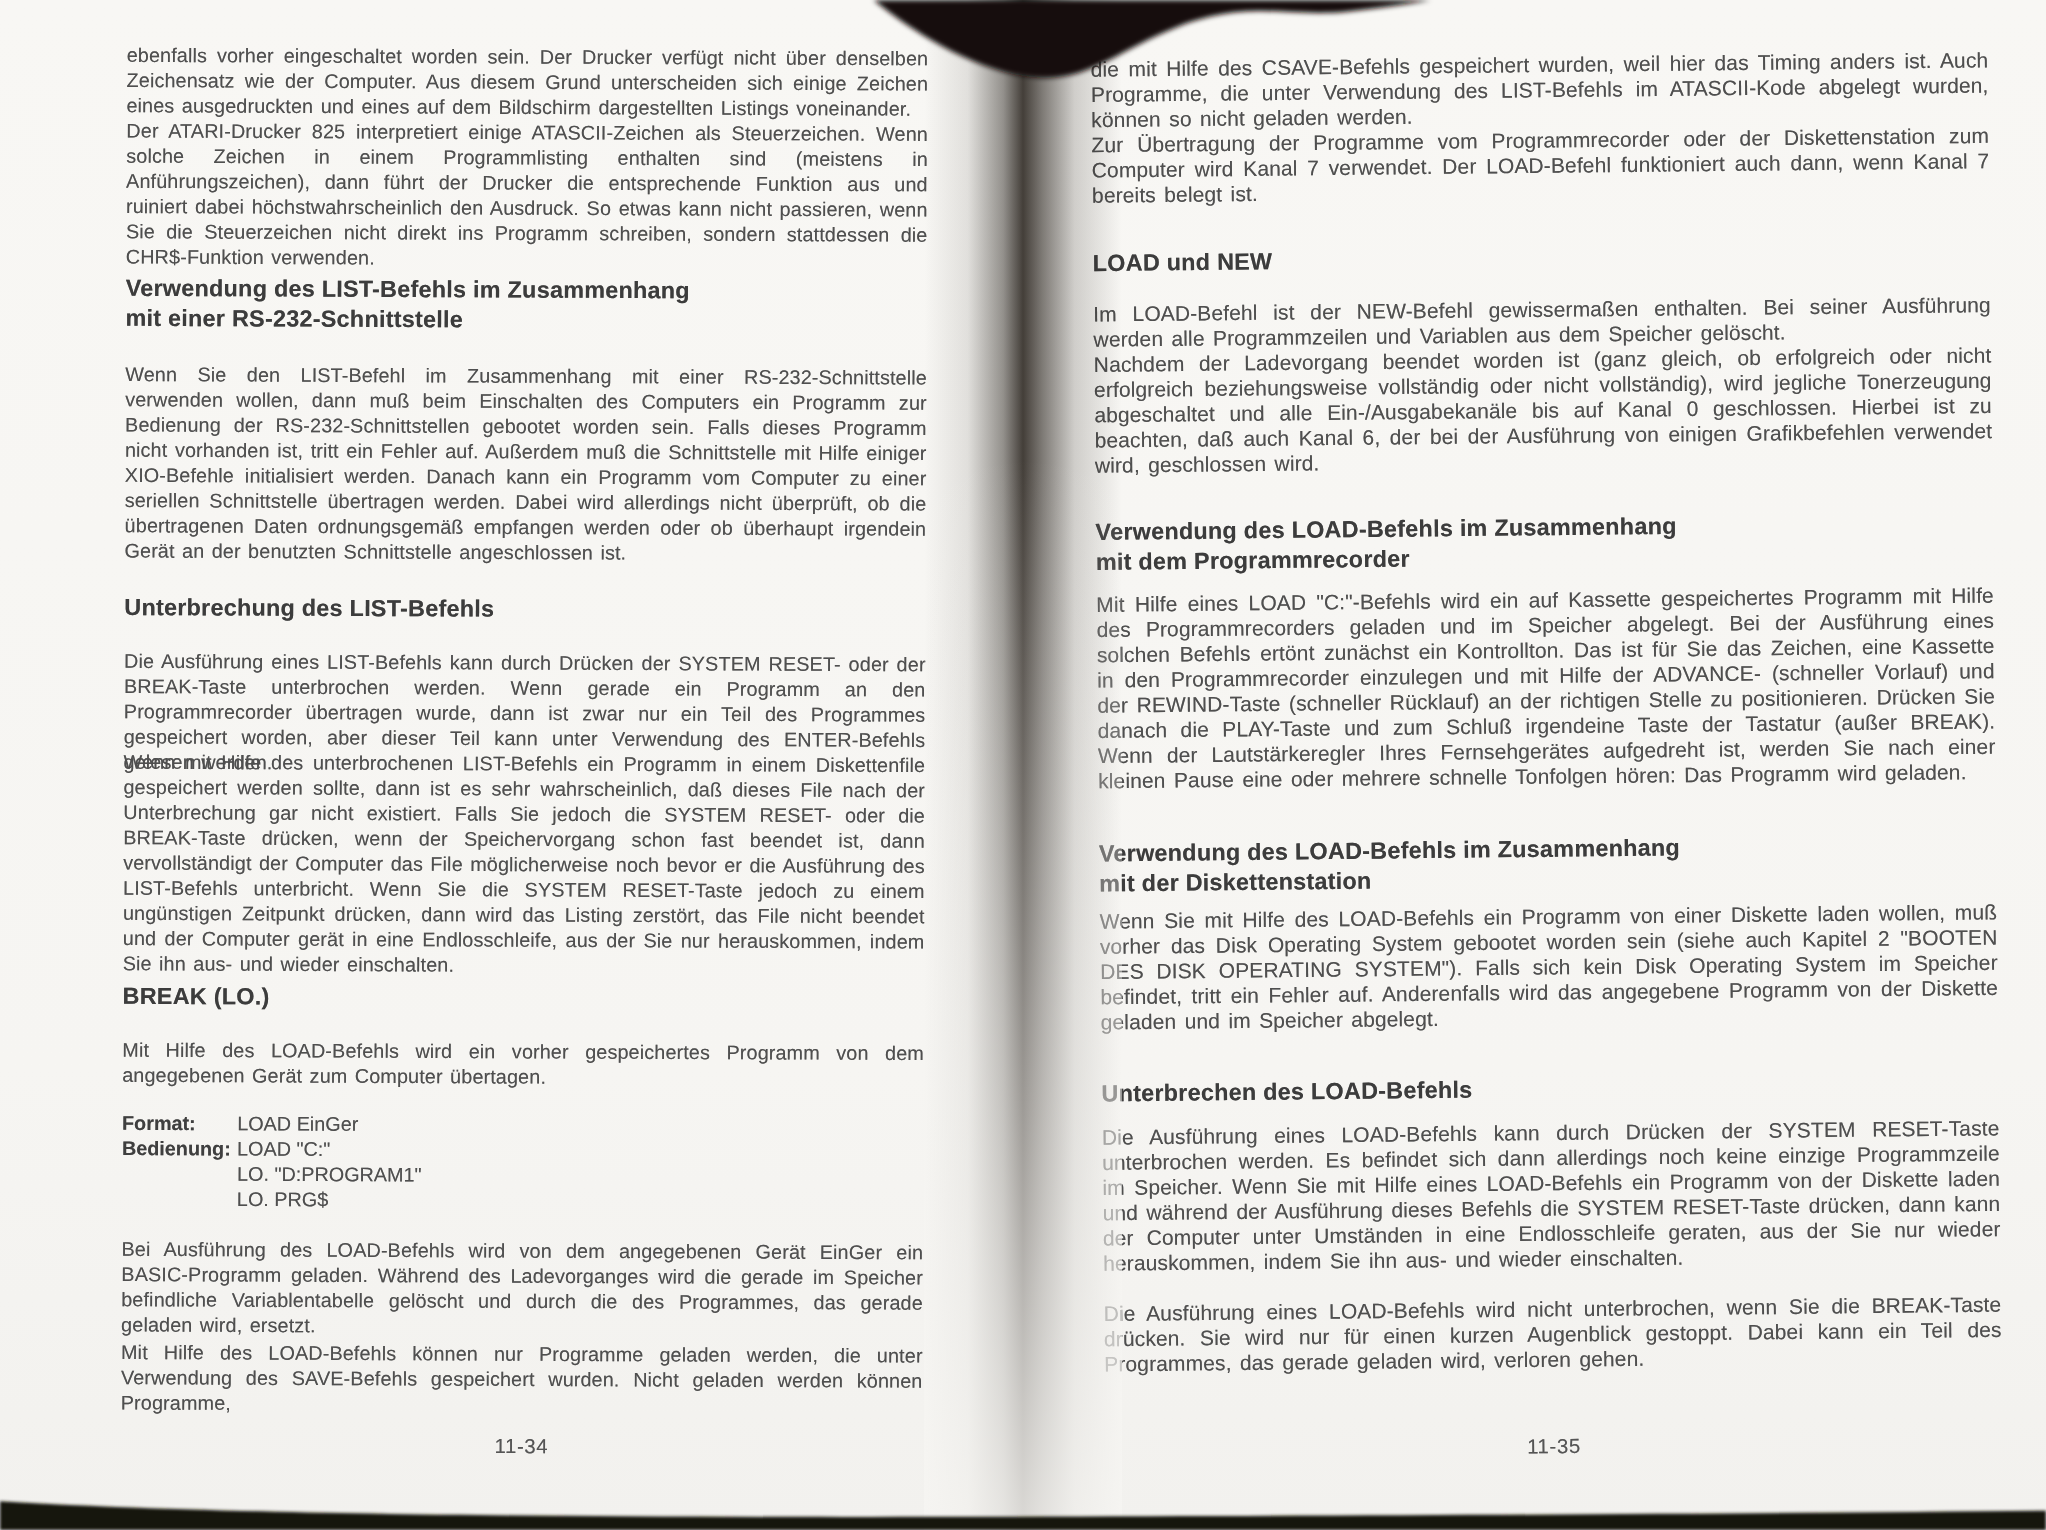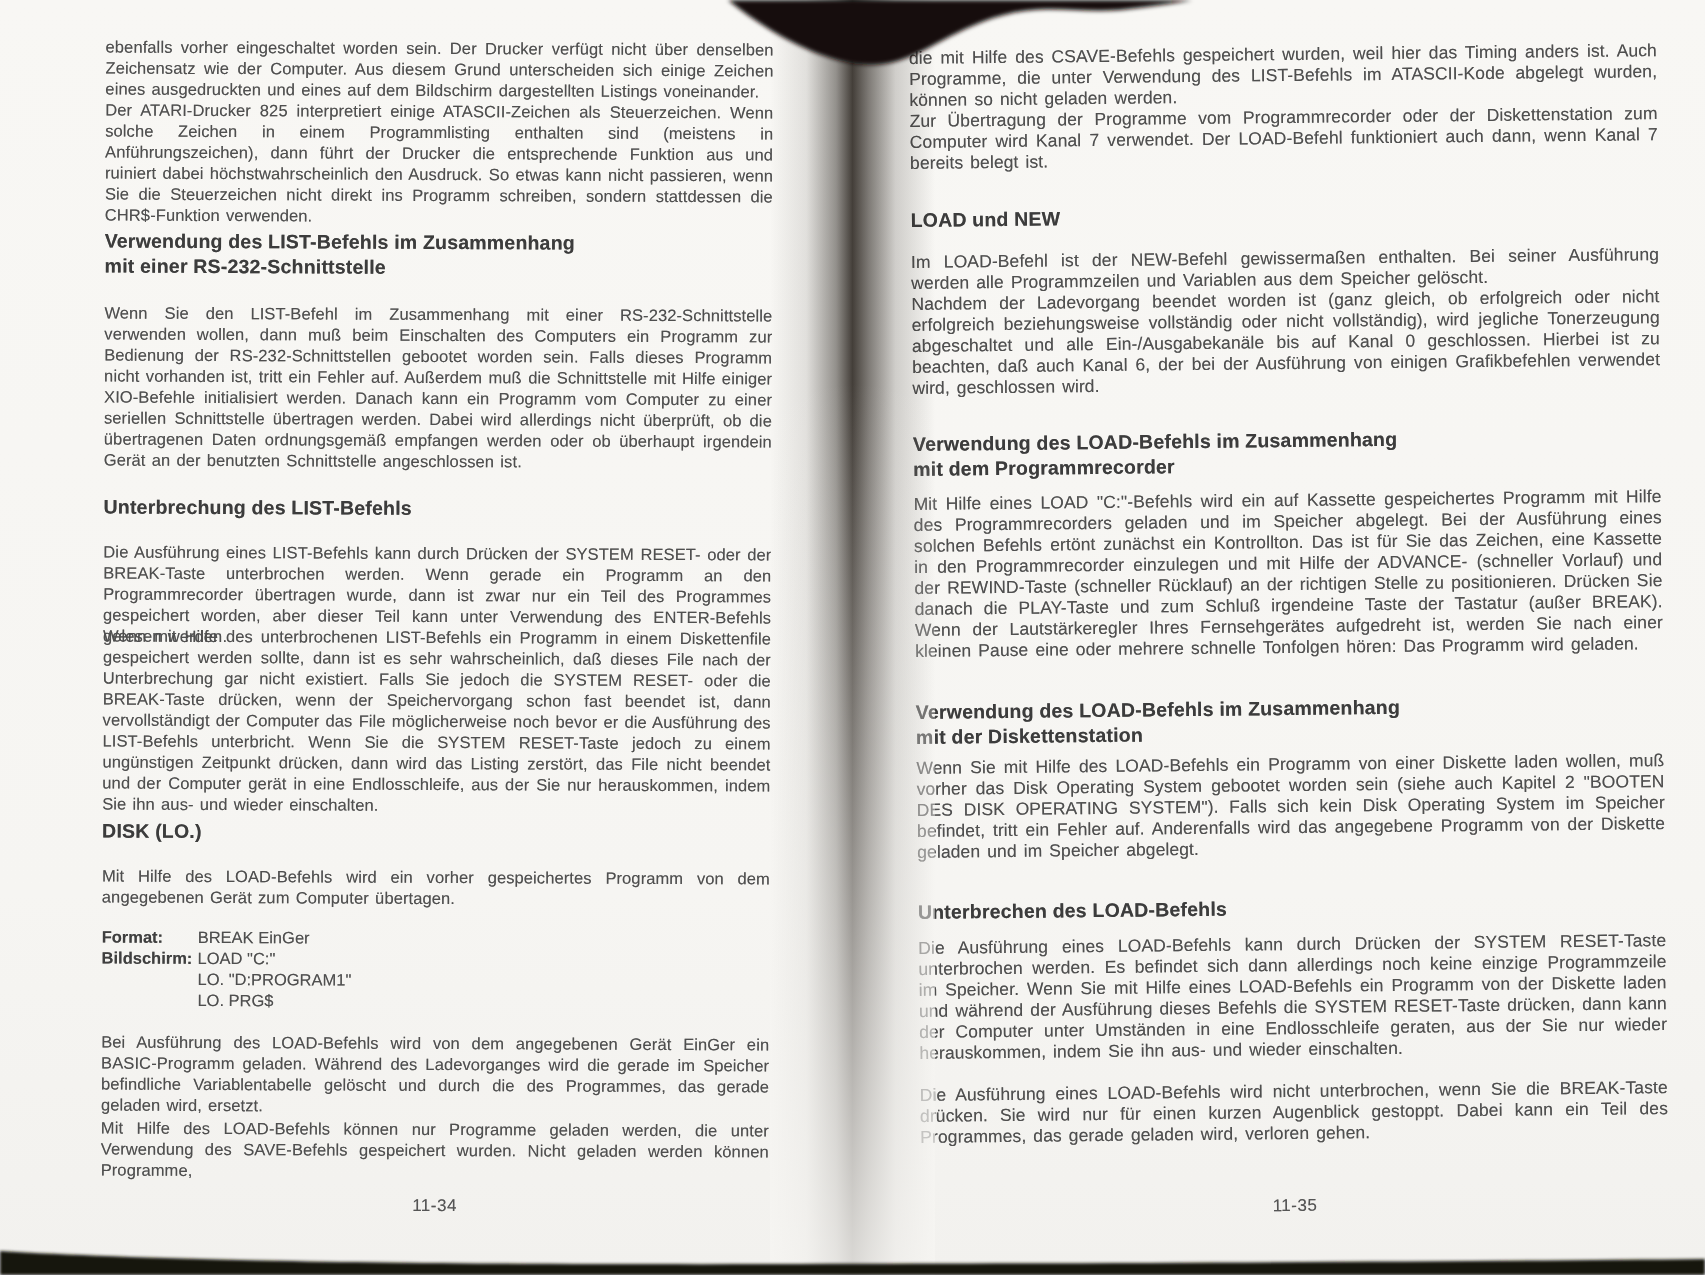--- a/index.html
+++ b/index.html
@@ -49,30 +49,30 @@
   <p class="body-text" style="top:101px">Der ATARI-Drucker 825 interpretiert einige ATASCII-Zeichen als Steuerzeichen. Wenn solche Zeichen in einem Programmlisting enthalten sind (meistens in Anführungszeichen), dann führt der Drucker die entsprechende Funktion aus und ruiniert dabei höchstwahrscheinlich den Ausdruck. So etwas kann nicht passieren, wenn Sie die Steuerzeichen nicht direkt ins Programm schreiben, sondern stattdessen die CHR$-Funktion verwenden.</p>
 
   <h2 class="heading" style="top:230px">Verwendung des LIST-Befehls im Zusammenhang
 mit einer RS-232-Schnittstelle</h2>
   <p class="body-text" style="top:304px">Wenn Sie den LIST-Befehl im Zusammenhang mit einer RS-232-Schnittstelle verwenden wollen, dann muß beim Einschalten des Computers ein Programm zur Bedienung der RS-232-Schnittstellen gebootet worden sein. Falls dieses Programm nicht vorhanden ist, tritt ein Fehler auf. Außerdem muß die Schnittstelle mit Hilfe einiger XIO-Befehle initialisiert werden. Danach kann ein Programm vom Computer zu einer seriellen Schnittstelle übertragen werden. Dabei wird allerdings nicht überprüft, ob die übertragenen Daten ordnungsgemäß empfangen werden oder ob überhaupt irgendein Gerät an der benutzten Schnittstelle angeschlossen ist.</p>
 
   <h2 class="heading" style="top:496px">Unterbrechung des LIST-Befehls</h2>
   <p class="body-text" style="top:543px">Die Ausführung eines LIST-Befehls kann durch Drücken der SYSTEM RESET- oder der BREAK-Taste unterbrochen werden. Wenn gerade ein Programm an den Programmrecorder übertragen wurde, dann ist zwar nur ein Teil des Programmes gespeichert worden, aber dieser Teil kann unter Verwendung des ENTER-Befehls gelesen werden.</p>
   <p class="body-text" style="top:627px">Wenn mit Hilfe des unterbrochenen LIST-Befehls ein Programm in einem Diskettenfile gespeichert werden sollte, dann ist es sehr wahrscheinlich, daß dieses File nach der Unterbrechung gar nicht existiert. Falls Sie jedoch die SYSTEM RESET- oder die BREAK-Taste drücken, wenn der Speichervorgang schon fast beendet ist, dann vervollständigt der Computer das File möglicherweise noch bevor er die Ausführung des LIST-Befehls unterbricht. Wenn Sie die SYSTEM RESET-Taste jedoch zu einem ungünstigen Zeitpunkt drücken, dann wird das Listing zerstört, das File nicht beendet und der Computer gerät in eine Endlosschleife, aus der Sie nur herauskommen, indem Sie ihn aus- und wieder einschalten.</p>
 
-  <h2 class="heading" style="top:820px">DISK (LO.)</h2>
+  <h2 class="heading" style="top:820px">BREAK (LO.)</h2>
   <p class="body-text" style="top:867px">Mit Hilfe des LOAD-Befehls wird ein vorher gespeichertes Programm von dem angegebenen Gerät zum Computer übertagen.</p>
 
   <div class="format-block" style="top:928px">
     <div class="fmt-row">
       <span class="fmt-label">Format:</span>
-      <span class="fmt-value"><span>BREAK </span><span class="italic">EinGer</span></span>
+      <span class="fmt-value"><span>LOAD </span><span class="italic">EinGer</span></span>
     </div>
     <div class="fmt-row">
-      <span class="fmt-label">Bildschirm:</span>
+      <span class="fmt-label">Bedienung:</span>
       <span class="fmt-value">
         <div>LOAD "C:"</div>
         <div>LO. "D:PROGRAM1"</div>
         <div>LO. PRG$</div>
       </span>
     </div>
   </div>
 
   <p class="body-text" style="top:1033px"><span>Bei Ausführung des LOAD-Befehls wird von dem angegebenen Gerät </span><span class="italic">EinGer</span><span> ein BASIC-Programm geladen. Während des Ladevorganges wird die gerade im Speicher befindliche Variablentabelle gelöscht und durch die des Programmes, das gerade geladen wird, ersetzt.</span></p>
   <p class="body-text" style="top:1119px">Mit Hilfe des LOAD-Befehls können nur Programme geladen werden, die unter Verwendung des SAVE-Befehls gespeichert wurden. Nicht geladen werden können Programme,</p>

